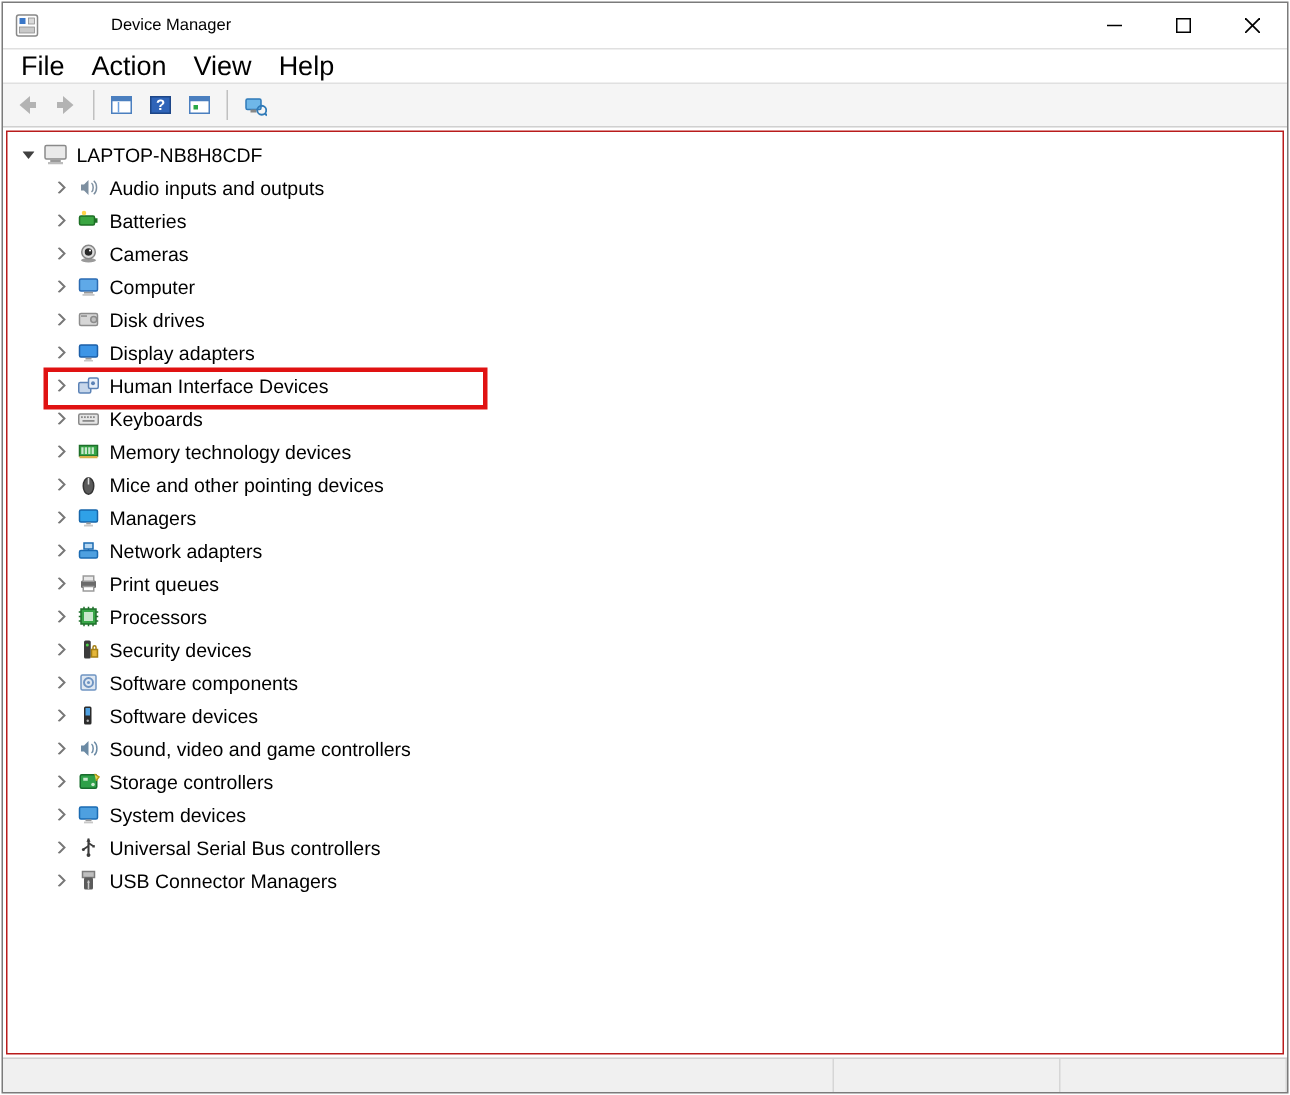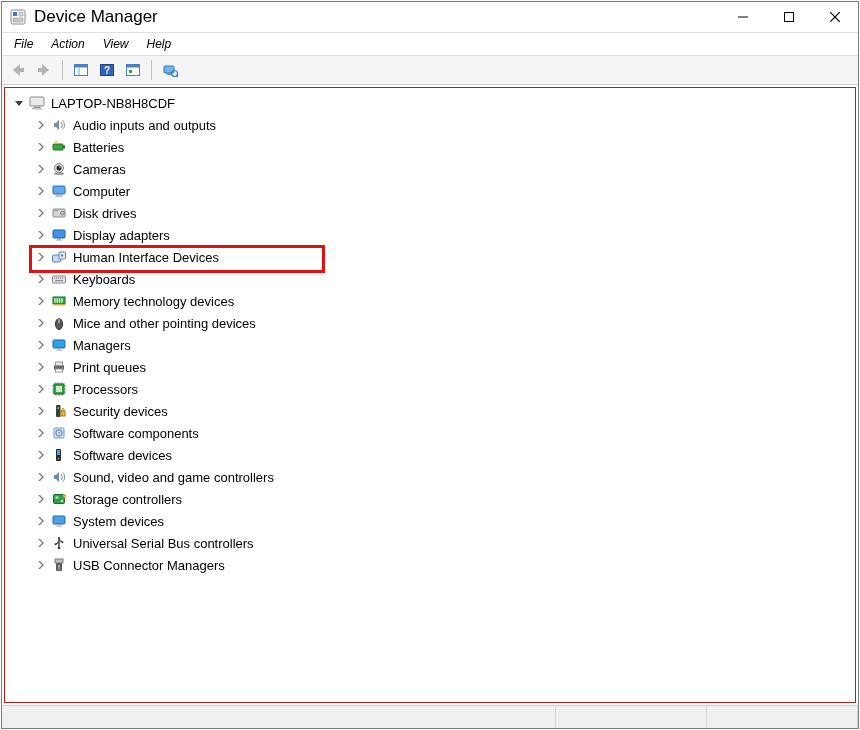--- a/index.html
+++ b/index.html
@@ -31,42 +31,42 @@
     border-bottom: 1px solid #e0e0e0;
     background: #fff;
   }
   .titlebar .app-icon {
     width: 16px;
     height: 16px;
     margin-right: 8px;
   }
   .titlebar .title {
     flex: 1;
-    font-size: 17px;
+    font-size: 11px;
+    margin-left: 40px;
   }
   .win-controls {
     display: flex;
     height: 100%;
   }
   .win-btn {
     width: 46px;
     display: flex;
     align-items: center;
     justify-content: center;
   }
   .win-btn svg { width: 10px; height: 10px; }
   
   .menubar {
     height: 20px;
     display: flex;
     align-items: center;
     padding: 1px 4px;
     border-bottom: 1px solid #e0e0e0;
-    font-size: 12px;
-    font-style: italic;
+    font-size: 18px;
   }
   .menu-item {
     padding: 1px 10px 1px 8px;
   }
   
   .toolbar {
     height: 28px;
     display: flex;
     align-items: center;
     padding: 0 4px;
@@ -439,20 +439,35 @@
           <span>Managers</span>
         </div>
         <div class="node child">
           <span class="chev">
             <svg viewBox="0 0 8 8">
               <path d="M2 0 L6 4 L2 8" fill="none" stroke="#777" stroke-width="1.3"></path>
             </svg>
           </span>
           <span class="dev-icon">
             <svg viewBox="0 0 16 16" width="16" height="16">
+              <rect x="2" y="8" width="12" height="5" rx="1" fill="#4ea0e0" stroke="#1b6bb2"></rect>
+              <rect x="5" y="3" width="6" height="4" fill="#b7d8f2" stroke="#1b6bb2"></rect>
+              <line x1="8" y1="7" x2="8" y2="8" stroke="#1b6bb2"></line>
+            </svg>
+          </span>
+          <span>Network adapters</span>
+        </div>
+        <div class="node child">
+          <span class="chev">
+            <svg viewBox="0 0 8 8">
+              <path d="M2 0 L6 4 L2 8" fill="none" stroke="#777" stroke-width="1.3"></path>
+            </svg>
+          </span>
+          <span class="dev-icon">
+            <svg viewBox="0 0 16 16" width="16" height="16">
               <rect x="3" y="6" width="10" height="5" rx="1" fill="#6a6a6a"></rect>
               <rect x="4.5" y="3" width="7" height="3.5" fill="#e9e9e9" stroke="#9a9a9a"></rect>
               <rect x="4.5" y="10" width="7" height="3" fill="#fff" stroke="#9a9a9a"></rect>
             </svg>
           </span>
           <span>Print queues</span>
         </div>
         <div class="node child">
           <span class="chev">
             <svg viewBox="0 0 8 8">

